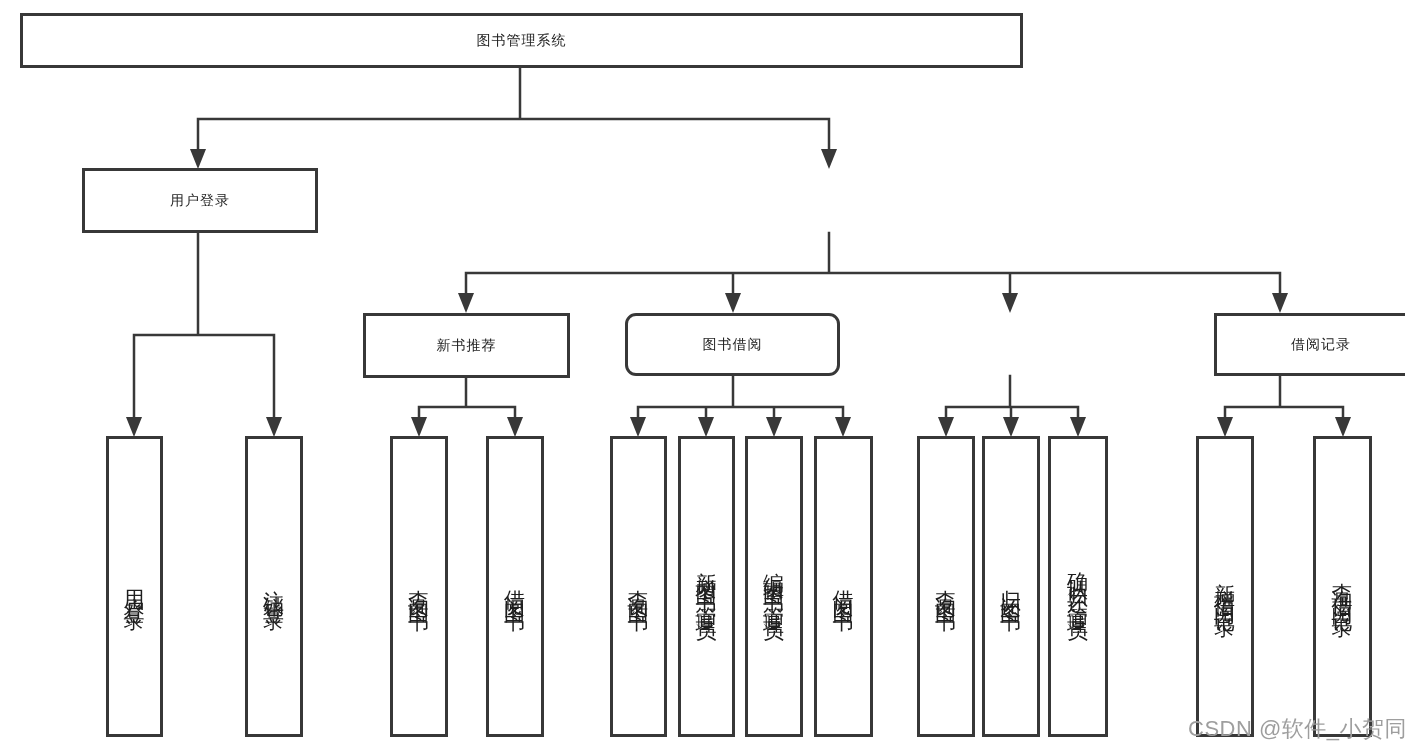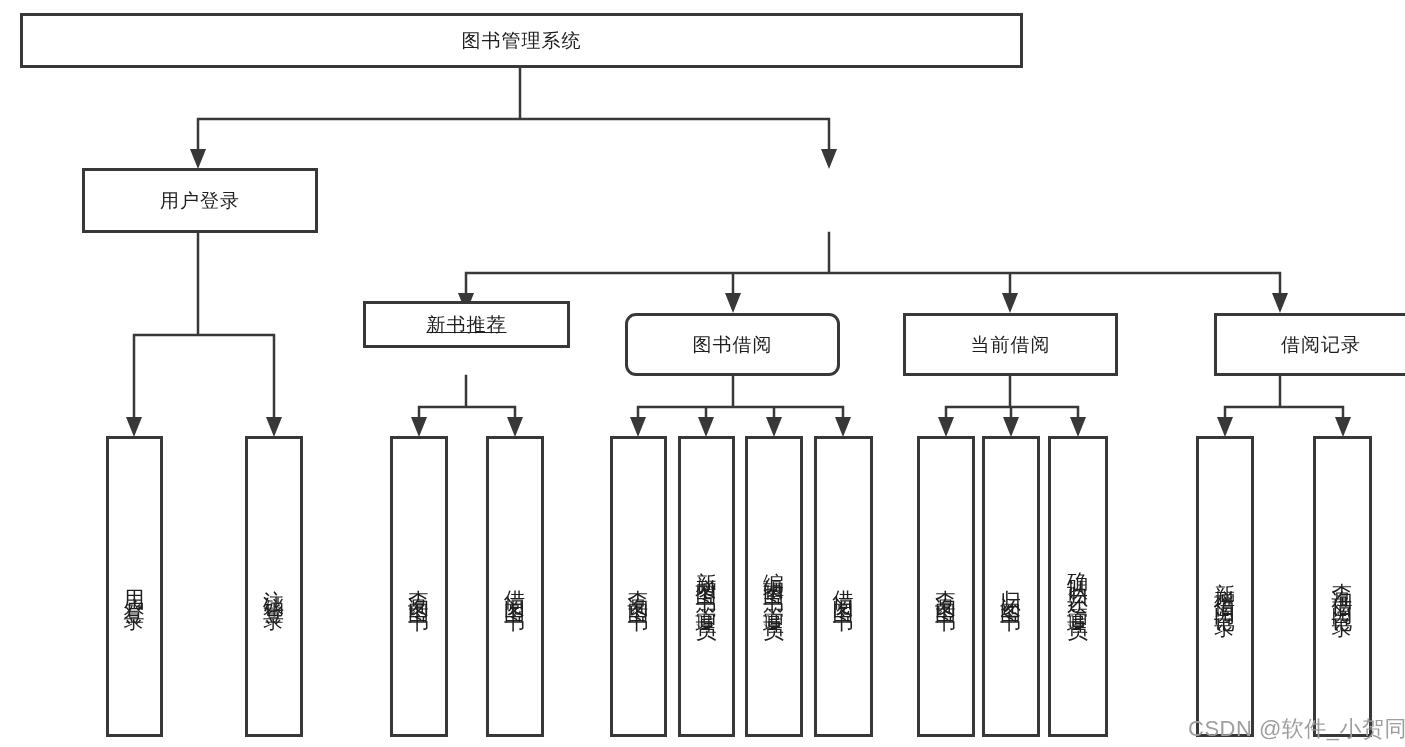--- a/index.html
+++ b/index.html
@@ -19,21 +19,21 @@
     width: 1405px; height: 747px;
   }
   .node {
     position: absolute;
     box-sizing: border-box;
     border: 3px solid #383838;
     background: #ffffff;
     display: flex;
     align-items: center;
     justify-content: center;
-    font-size: 19px;
+    font-size: 14px;
     color: #1e1e1e;
     letter-spacing: 1px;
     z-index: 2;
   }
   .leaf {
     position: absolute;
     box-sizing: border-box;
     border: 3px solid #383838;
     background: #ffffff;
     display: flex;
@@ -47,21 +47,21 @@
     font-size: 21px;
     color: #1e1e1e;
     letter-spacing: 7px;
     line-height: 1;
     white-space: nowrap;
   }
   
   #n-root            { left: 20px;  top: 13px;  width: 1003px; height: 55px; }
   #n-user-login      { left: 82px;  top: 168px; width: 236px;  height: 65px; }
   #n-book-mgmt       { left: 711px; top: 168px; width: 236px;  height: 65px; }
-  #n-new-book        { left: 363px; top: 301px; width: 207px;  height: 47px; text-decoration: underline; }
+  #n-new-book        { left: 363px; top: 313px; width: 207px;  height: 65px; }
   #n-book-borrow     { left: 625px; top: 313px; width: 215px;  height: 63px; border-radius: 11px; }
   #n-current-borrow  { left: 903px; top: 313px; width: 215px;  height: 63px; }
   #n-borrow-record   { left: 1214px;top: 313px; width: 214px;  height: 63px; }
   
   #l-1  { left: 106px;  top: 436px; width: 57px; height: 301px; }
   #l-2  { left: 245px;  top: 436px; width: 58px; height: 301px; }
   #l-3  { left: 390px;  top: 436px; width: 58px; height: 301px; }
   #l-4  { left: 486px;  top: 436px; width: 58px; height: 301px; }
   #l-5  { left: 610px;  top: 436px; width: 57px; height: 301px; }
   #l-6  { left: 678px;  top: 436px; width: 57px; height: 301px; }
@@ -119,21 +119,20 @@
     <use href="#arrowhead" x="1225" y="437"></use>
     <use href="#arrowhead" x="1343" y="437"></use>
   </svg>
 
   <div class="node" id="n-root">图书管理系统</div>
 
   <div class="node" id="n-user-login">用户登录</div>
 
   <div class="node" id="n-new-book">新书推荐</div>
   <div class="node" id="n-book-borrow">图书借阅</div>
-  <div class="node" id="n-current-borrow">当前借阅</div>
   <div class="node" id="n-borrow-record">借阅记录</div>
 
   <div class="leaf" id="l-1">
     <span class="vtext">用户登录</span>
   </div>
   <div class="leaf" id="l-2">
     <span class="vtext">注销登录</span>
   </div>
 
   <div class="leaf" id="l-3">

